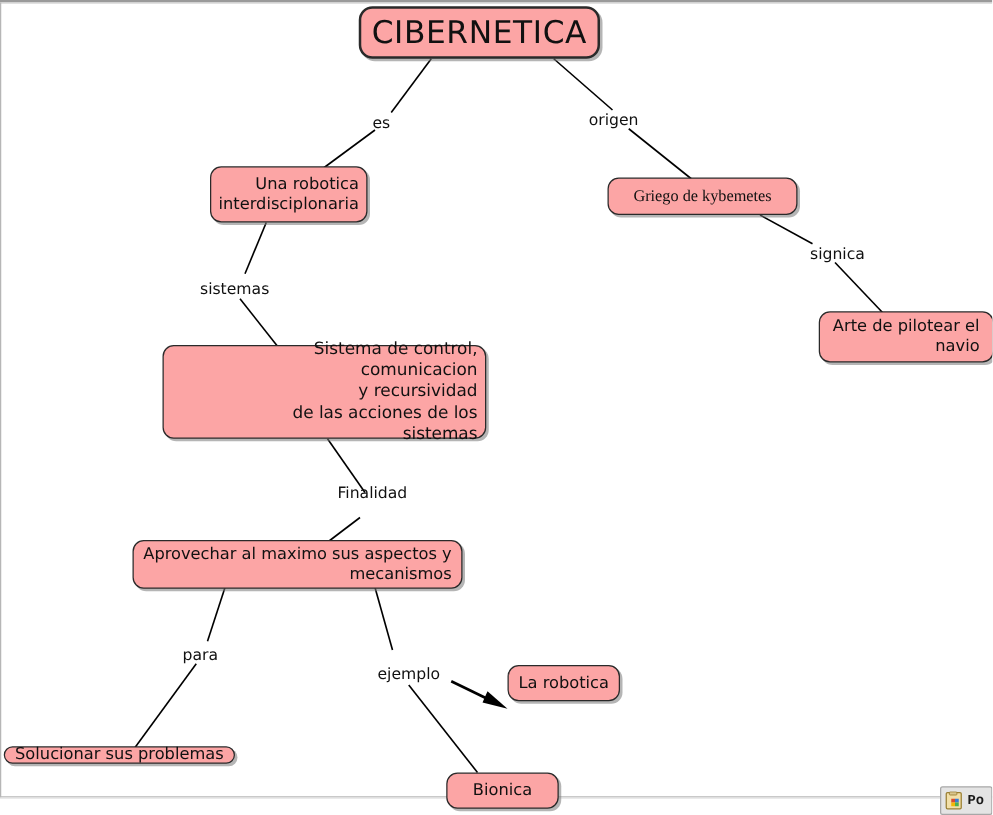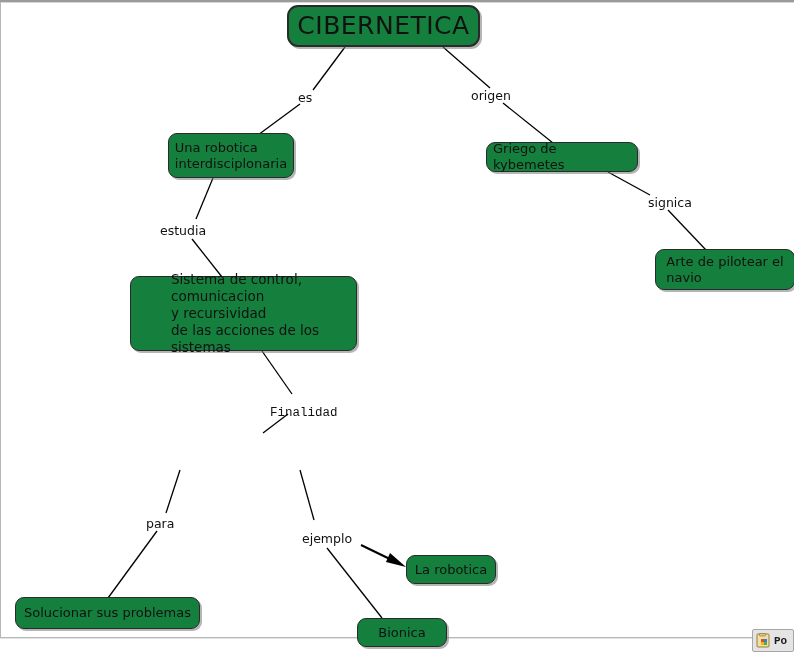--- a/index.html
+++ b/index.html
@@ -47,28 +47,28 @@
     position: absolute;
     left: 0; top: 638px;
     width: 794px; height: 1px;
     background: #e4e4e4;
   }
 
   
   .node {
     position: absolute;
     box-sizing: border-box;
-    background: #15803d;
+    background: #fca5a5;
     border: 1px solid #2a2a2a;
     border-radius: 9px;
     box-shadow: 2px 2px 0 rgba(120,120,120,0.55);
     display: flex;
     align-items: center;
     justify-content: center;
-    text-align: left;
+    text-align: right;
     color: #111111;
     font-size: 13px;
     line-height: 16px;
     padding: 2px 6px;
     white-space: pre-line;
   }
   .node.title {
     font-size: 25px;
     line-height: 30px;
     border-radius: 11px;
@@ -165,45 +165,47 @@
       <line x1="361" y1="545" x2="396" y2="562" stroke-width="2.1"></line>
       <polygon points="406,567 386,562 390,553" fill="#000000" stroke="none"></polygon>
     </g>
   </svg>
 
   <div class="node title" style="left:287px; top:5px; width:193px; height:42px;">CIBERNETICA</div>
 
   <div class="node" style="left:168px; top:133px; width:126px; height:45px;">Una robotica
 interdisciplonaria</div>
 
-  <div class="node" style="left:486px; top:142px; width:152px; height:30px;">Griego de kybemetes</div>
+  <div class="node" style="left:486px; top:142px; width:152px; height:30px;font-family:Liberation Serif, serif;">Griego de kybemetes</div>
 
   <div class="node" style="left:655px; top:249px; width:140px; height:41px;">Arte de pilotear el
 navio</div>
 
-  <div class="node big" style="left:130px; top:276px; width:227px; height:75px;padding-left:40px;">Sistema de control, comunicacion
+  <div class="node big" style="left:130px; top:276px; width:259px; height:75px;padding-left:40px;">Sistema de control, comunicacion
 y recursividad
 de las acciones de los sistemas</div>
 
-
-  <div class="node" style="left:3px; top:597px; width:185px; height:32px;margin-left:12px;">Solucionar sus problemas</div>
-
-  <div class="node" style="left:406px; top:555px; width:90px; height:29px;">La robotica</div>
+  <div class="node" style="left:106px; top:432px; width:264px; height:39px;">Aprovechar al maximo sus  aspectos y
+mecanismos</div>
+
+  <div class="node" style="left:3px; top:597px; width:185px; height:14px;">Solucionar sus problemas</div>
+
+  <div class="node" style="left:406px; top:532px; width:90px; height:29px;">La robotica</div>
 
   <div class="node" style="left:357px; top:618px; width:90px; height:29px;">Bionica</div>
 
   <div class="link-label" style="left:298px; top:90px;">es</div>
 
   <div class="link-label" style="left:471px; top:88px;">origen</div>
 
   <div class="link-label" style="left:648px; top:195px;text-align:right;">signica</div>
 
-  <div class="link-label" style="left:160px; top:223px;">estudia</div>
-
-  <div class="link-label" style="left:270px; top:406px;font-family:Liberation Mono, monospace;">Finalidad</div>
+  <div class="link-label" style="left:160px; top:223px;">sistemas</div>
+
+  <div class="link-label" style="left:270px; top:386px;">Finalidad</div>
 
   <div class="link-label" style="left:146px; top:516px;">para</div>
 
   <div class="link-label" style="left:302px; top:531px;">ejemplo</div>
 
   <div class="taskbar-item">
     <span class="tb-icon">
       <svg width="15" height="15" viewBox="0 0 15 15" xmlns="http://www.w3.org/2000/svg">
         <rect x="1" y="1" width="12" height="13" rx="1" fill="#f2dfa8" stroke="#9a7f33" stroke-width="1"></rect>
         <rect x="3.5" y="0.5" width="6" height="2.5" rx="0.6" fill="#d8c48c" stroke="#9a7f33" stroke-width="0.7"></rect>

